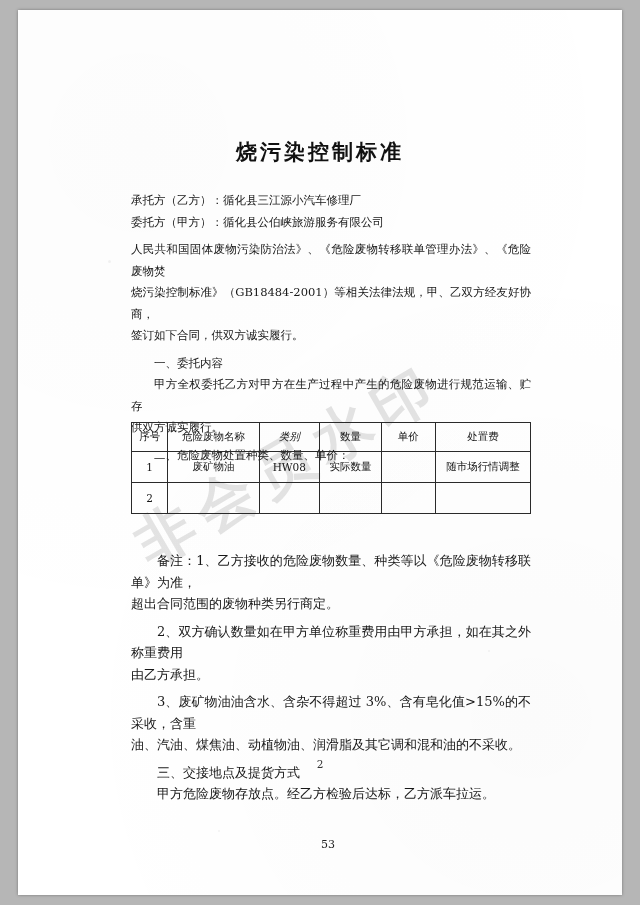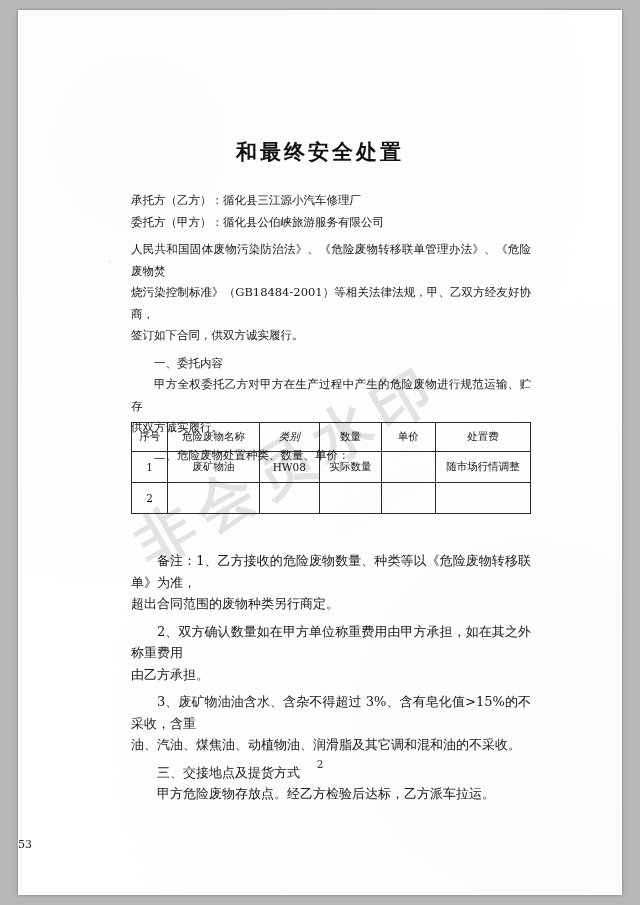--- a/index.html
+++ b/index.html
@@ -118,20 +118,21 @@
     width: 604px;
     text-align: center;
     font-size: 10.5px;
     color: #333;
   }
   .page-num-outer {
     position: absolute;
     left: 0;
     top: 828px;
     width: 620px;
+    text-align: center;
     font-size: 11px;
     color: #222;
   }
 
   .watermark {
     position: absolute;
     left: 60px;
     top: 330px;
     width: 420px;
     height: 250px;
@@ -161,21 +162,21 @@
   <div class="sheet"></div>
 
   <div class="speck" style="left:90px; top:250px; width:3px; height:3px;"></div>
   <div class="speck" style="left:470px; top:640px; width:2px; height:2px;"></div>
   <div class="speck" style="left:200px; top:820px; width:2px; height:2px;"></div>
 
   <div class="watermark">非会员水印</div>
 
   <div class="content">
 
-    <div class="doc-title">和最终安全处置</div>
+    <div class="doc-title">烧污染控制标准</div>
 
     <div class="body-block">
       <div class="line">承托方（乙方）：循化县三江源小汽车修理厂</div>
       <div class="line">委托方（甲方）：循化县公伯峡旅游服务有限公司</div>
       <div class="gap-s"></div>
       <div class="para-noindent">人民共和国固体废物污染防治法》、《危险废物转移联单管理办法》、《危险废物焚</div>
       <div class="para-noindent">烧污染控制标准》（GB18484-2001）等相关法律法规，甲、乙双方经友好协商，</div>
       <div class="para-noindent">签订如下合同，供双方诚实履行。</div>
       <div class="gap-s"></div>
       <div class="para">一、委托内容</div>

